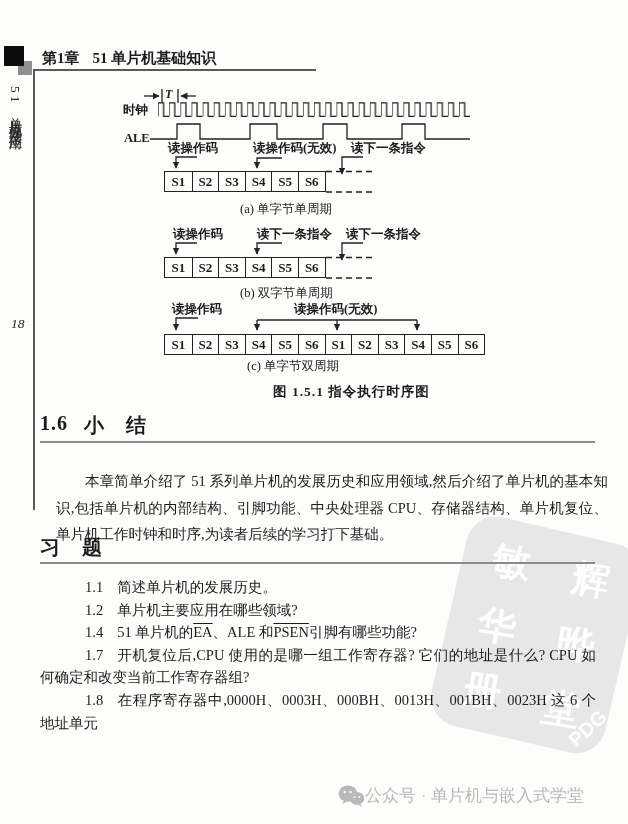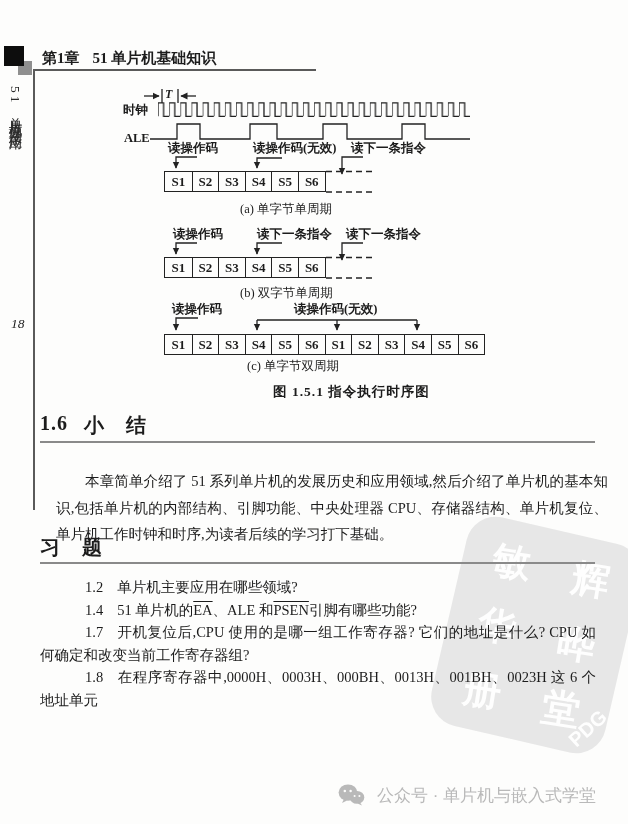--- a/index.html
+++ b/index.html
@@ -42,21 +42,21 @@
   .ovl{text-decoration:overline}
 
   
   .stamp{left:447px;top:528px;width:162px;height:198px;background:#e2e2e2;opacity:.78;
          border-radius:30px;transform:rotate(13deg);z-index:0;
          display:grid;grid-template-columns:1fr 1fr;align-items:center;justify-items:center;padding:8px}
   .seal-glyph{color:#ffffff;font-size:38px;font-weight:bold;line-height:1;transform:rotate(-4deg)}
   .stamp-pdg{position:absolute;right:-4px;bottom:16px;color:#fff;font-weight:bold;font-size:20px;
              transform:rotate(-55deg);font-family:"Liberation Sans",sans-serif}
 
-  .footer{left:338px;top:784px;display:flex;align-items:flex-start;gap:12px;color:#b9b9b9;
+  .footer{left:338px;top:784px;display:flex;align-items:flex-end;gap:0;color:#b9b9b9;
           font-size:17px;font-family:"Liberation Sans",sans-serif;white-space:nowrap}
 </style>
 </head>
 <body>
 
 <div class="abs stamp">
   <span class="seal-glyph">敏</span>
   <span class="seal-glyph">辉</span>
   <span class="seal-glyph">华</span>
   <span class="seal-glyph">晔</span>
@@ -173,20 +173,21 @@
   <span>小　结</span>
 </div>
 <div class="abs sec-rule" style="top:441px"></div>
 <p class="abs summary-body">本章简单介绍了 51 系列单片机的发展历史和应用领域,然后介绍了单片机的基本知识,包括单片机的内部结构、引脚功能、中央处理器 CPU、存储器结构、单片机复位、单片机工作时钟和时序,为读者后续的学习打下基础。</p>
 
 <div class="abs sec-head" style="top:534px">
   <span>习　题</span>
 </div>
 <div class="abs sec-rule" style="top:562px"></div>
 <div class="abs exercises">
+    <div class="ex-item"><span class="ex-num">1.1</span><span>简述单片机的发展历史。</span></div>
     <div class="ex-item"><span class="ex-num">1.2</span><span>单片机主要应用在哪些领域?</span></div>
     <div class="ex-item"><span class="ex-num">1.4</span><span>51 单片机的</span><span class="ovl">EA</span><span>、ALE 和</span><span class="ovl">PSEN</span><span>引脚有哪些功能?</span></div>
     <div class="ex-item"><span class="ex-num">1.7</span><span>开机复位后,CPU 使用的是哪一组工作寄存器? 它们的地址是什么? CPU 如何确定和改变当前工作寄存器组?</span></div>
     <div class="ex-item"><span class="ex-num">1.8</span><span>在程序寄存器中,0000H、0003H、000BH、0013H、001BH、0023H 这 6 个地址单元</span></div>
   </div>
 
 <div class="abs footer">
   <svg width="27" height="22" viewBox="0 0 27 22">
     <ellipse cx="10" cy="8.6" rx="9.4" ry="8.2" fill="#b9b9b9"></ellipse>
     <path d="M6,15 L4,19 L9,16.5 Z" fill="#b9b9b9"></path>

